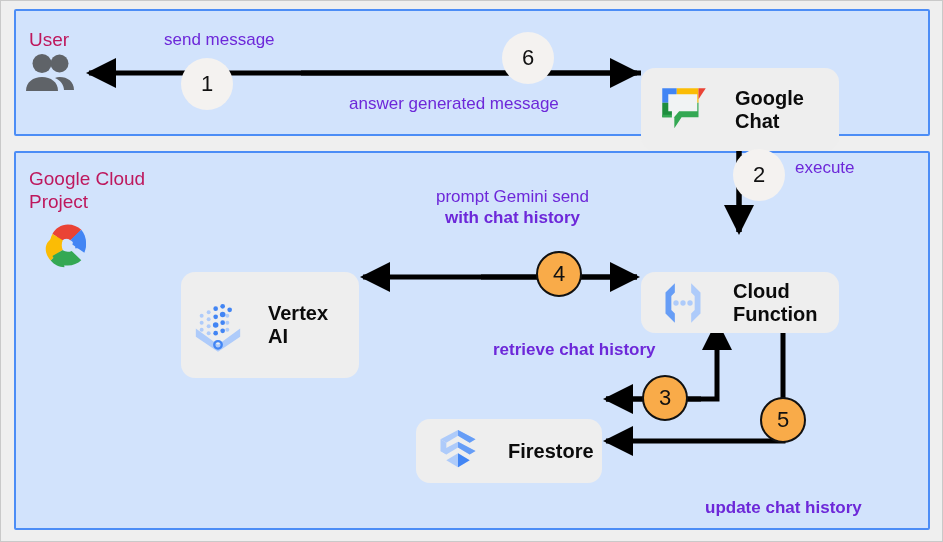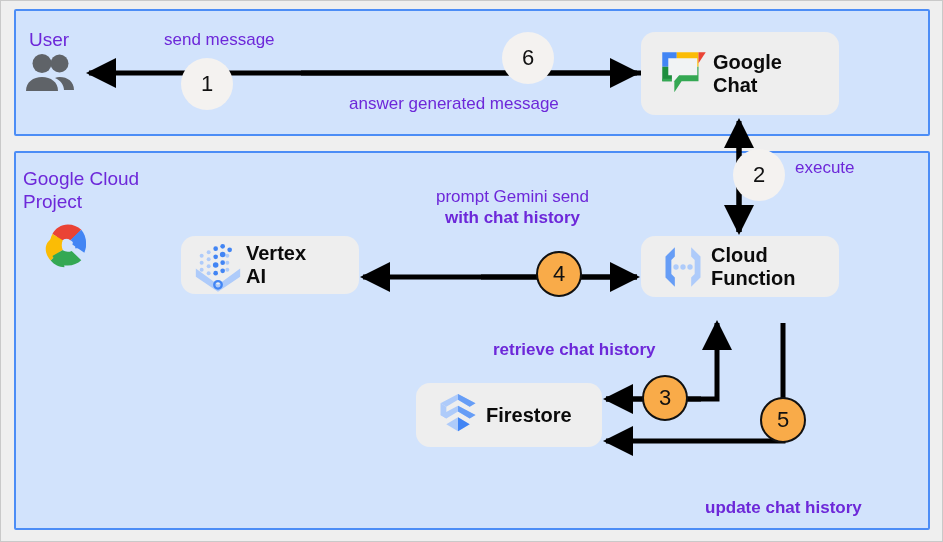--- a/index.html
+++ b/index.html
@@ -21,50 +21,51 @@
     background:#d2e3fc;
     border:2px solid #4c8df6;
     border-radius:2px;
     box-sizing:border-box;
   }
   #panel-user{ left:13px; top:8px; width:916px; height:127px; }
   #panel-gcp { left:13px; top:150px; width:916px; height:379px; }
 
   .panel-label{
     position:absolute;
-    color:#6d28d9;
+    color:#be185d;
     font-size:19px;
     line-height:23px;
     white-space:pre-line;
     font-weight:400;
   }
 
   
   .card{
     position:absolute;
     background:#eeeeee;
     border-radius:14px;
     box-sizing:border-box;
     display:flex;
     align-items:center;
-    gap:0;
+    gap:22px;
     padding:0 14px;
+    margin-top:36px;
   }
   .card .ico{flex:0 0 auto;display:flex;align-items:center;justify-content:center;}
   .card .cap{
     font-size:20px;
     font-weight:700;
     color:#0b0b0b;
     line-height:23px;
     white-space:pre-line;
     text-align:left;
   }
 
   #card-chat { left:640px; top:31px;  width:198px; height:83px; }
-  #card-vertex{ left:180px; top:235px; width:178px; height:58px;padding-left:9px; }
+  #card-vertex{ left:180px; top:235px; width:178px; height:106px;padding-left:9px; }
   #card-func { left:640px; top:235px; width:198px; height:61px; }
   #card-fire { left:415px; top:382px; width:186px; height:64px; }
 
   
   #wires{position:absolute;left:0;top:0;width:943px;height:542px;}
 
   
   .badge{
     position:absolute;
     border-radius:50%;
@@ -106,21 +107,21 @@
 </style>
 </head>
 <body>
 
 <div id="stage">
 
   <div class="panel" id="panel-user"></div>
   <div class="panel" id="panel-gcp"></div>
 
   <div class="panel-label" style="left:28px;top:27px;">User</div>
-  <div class="panel-label" style="left:22px;top:166px;">Google Cloud
+  <div class="panel-label" style="left:28px;top:166px;">Google Cloud
 Project</div>
 
   <svg id="user-icon" viewBox="0 0 52 40">
     <circle cx="17" cy="10.5" r="9.5" fill="#5f6368"></circle>
     <path d="M1 38c0-9 7.2-14 16-14s16 5 16 14z" fill="#5f6368"></path>
     <circle cx="34.5" cy="10.5" r="9" fill="#5f6368"></circle>
     <path d="M30 25c1.4-.6 3-1 4.6-1 8 0 14.4 4.6 14.4 13H39c0-5-3.4-9.4-9-12z" fill="#5f6368"></path>
   </svg>
 
   <svg id="gcloud-icon" viewBox="0 0 64 52">

